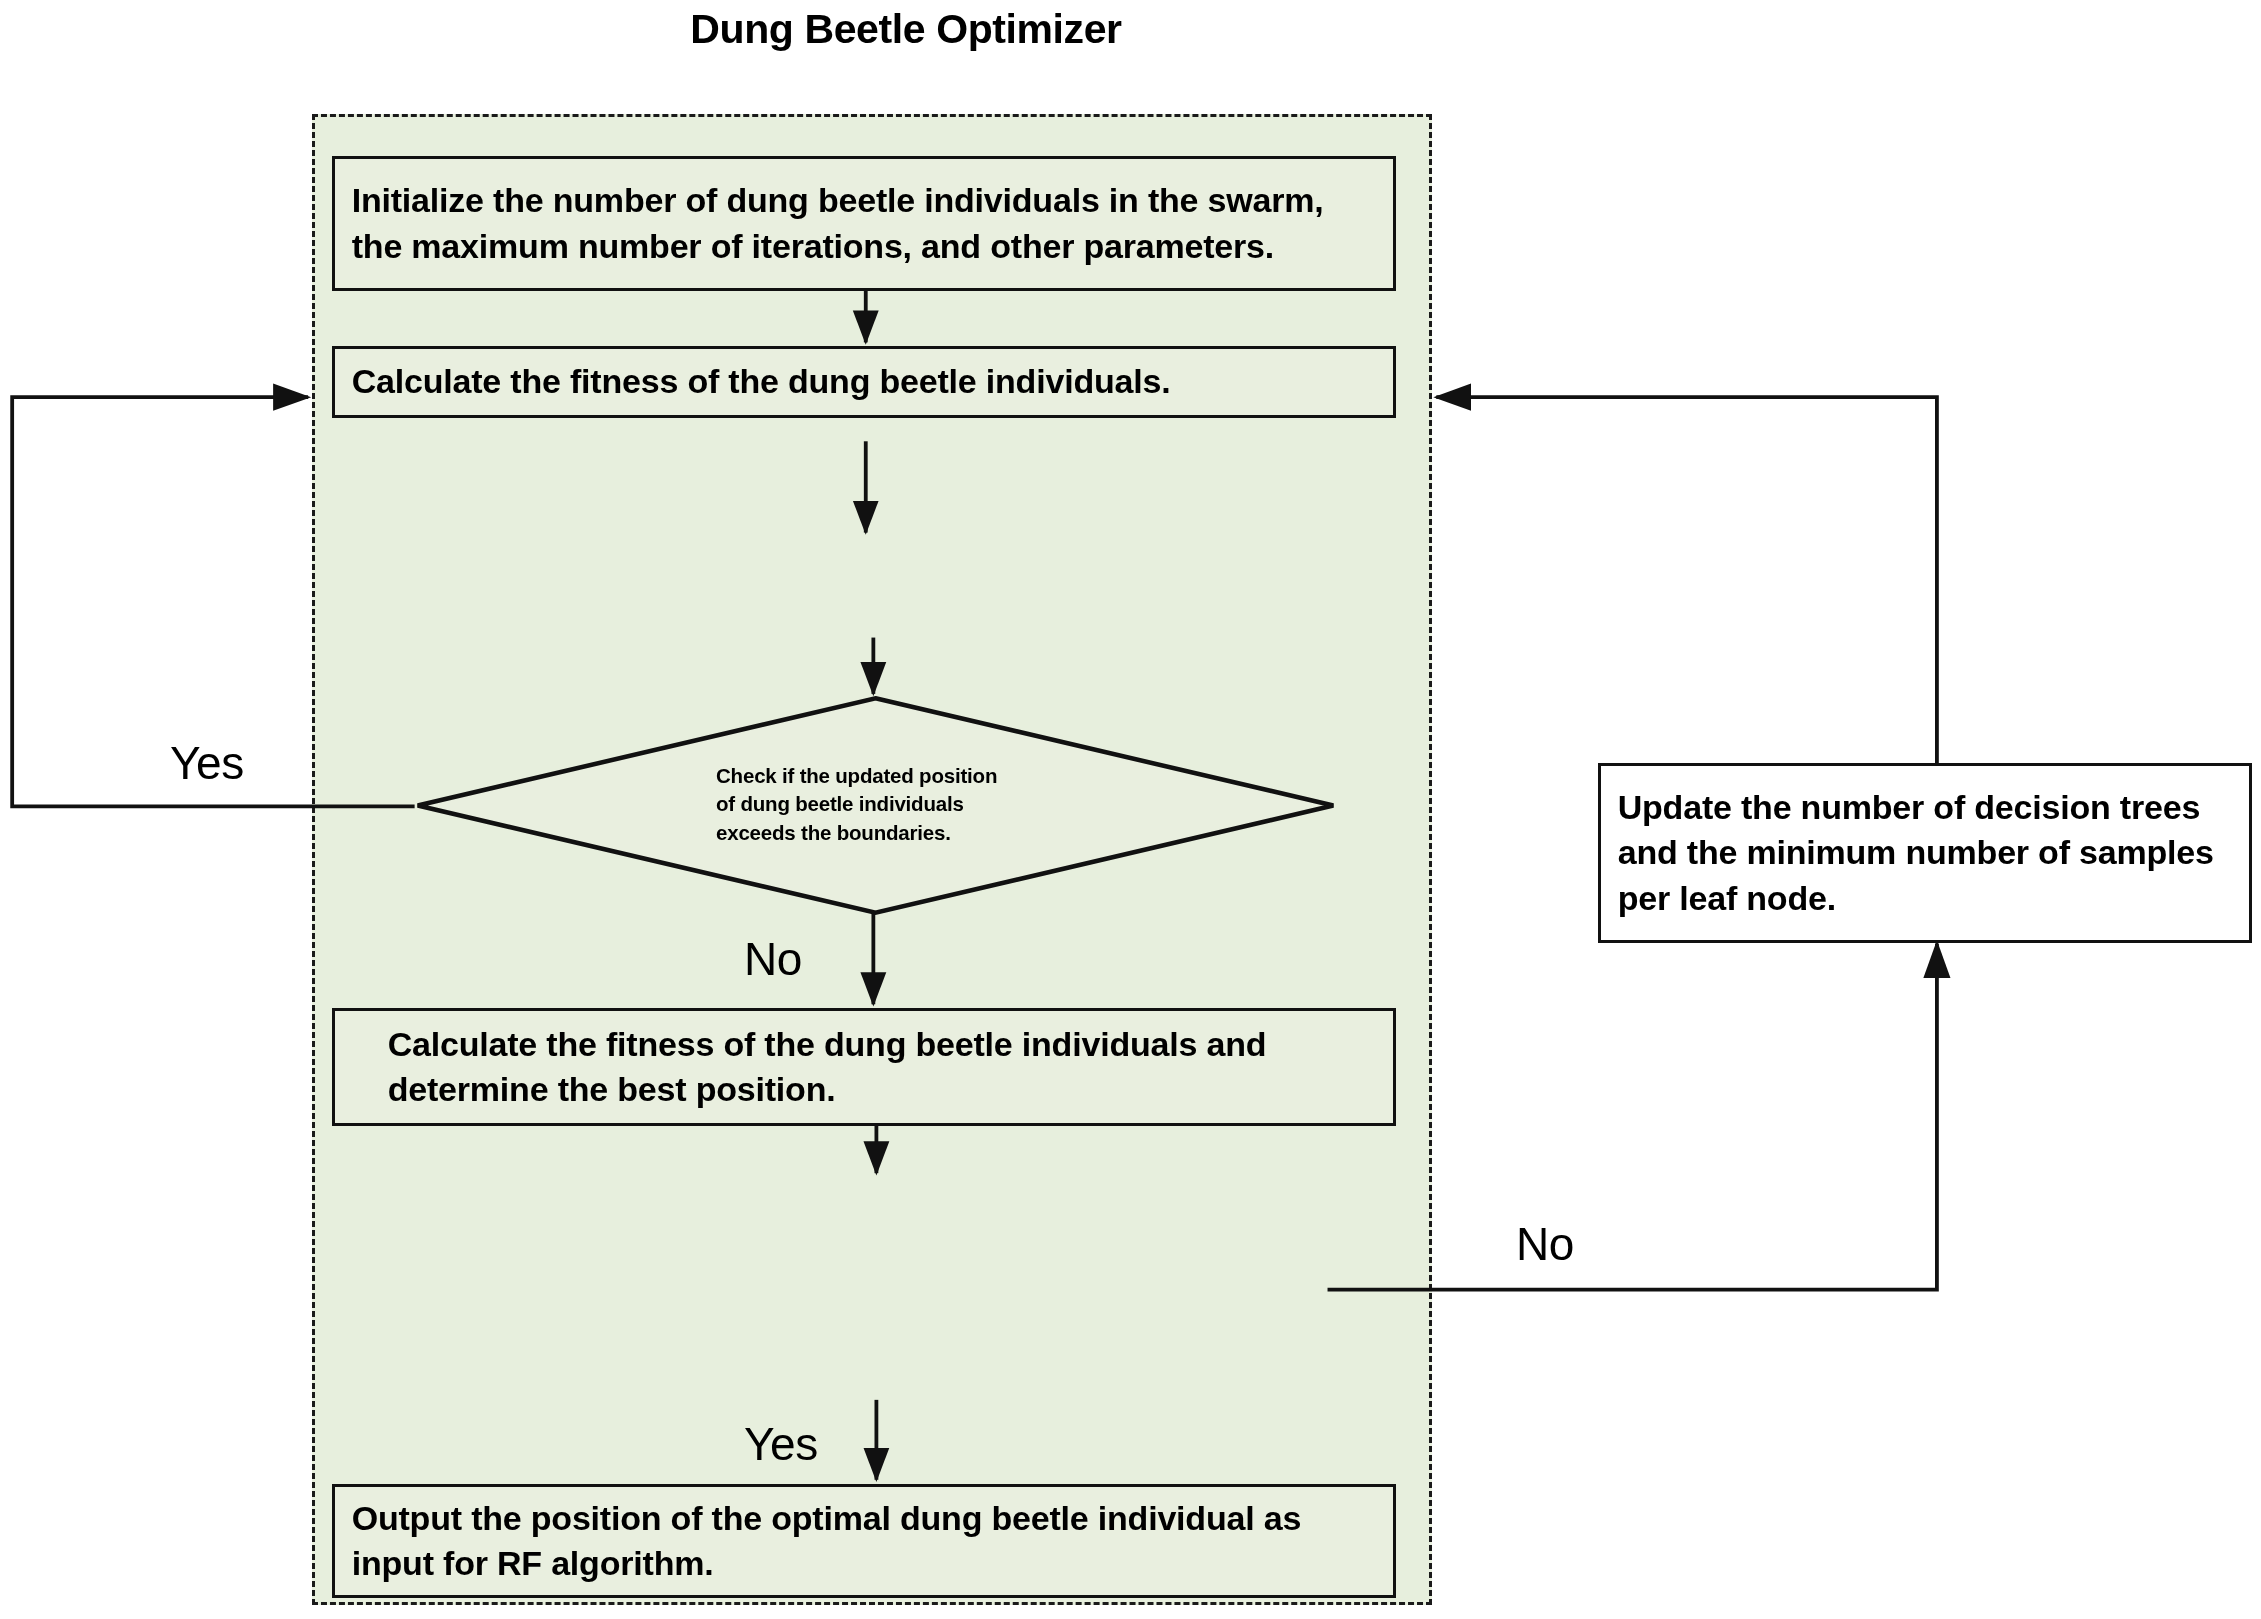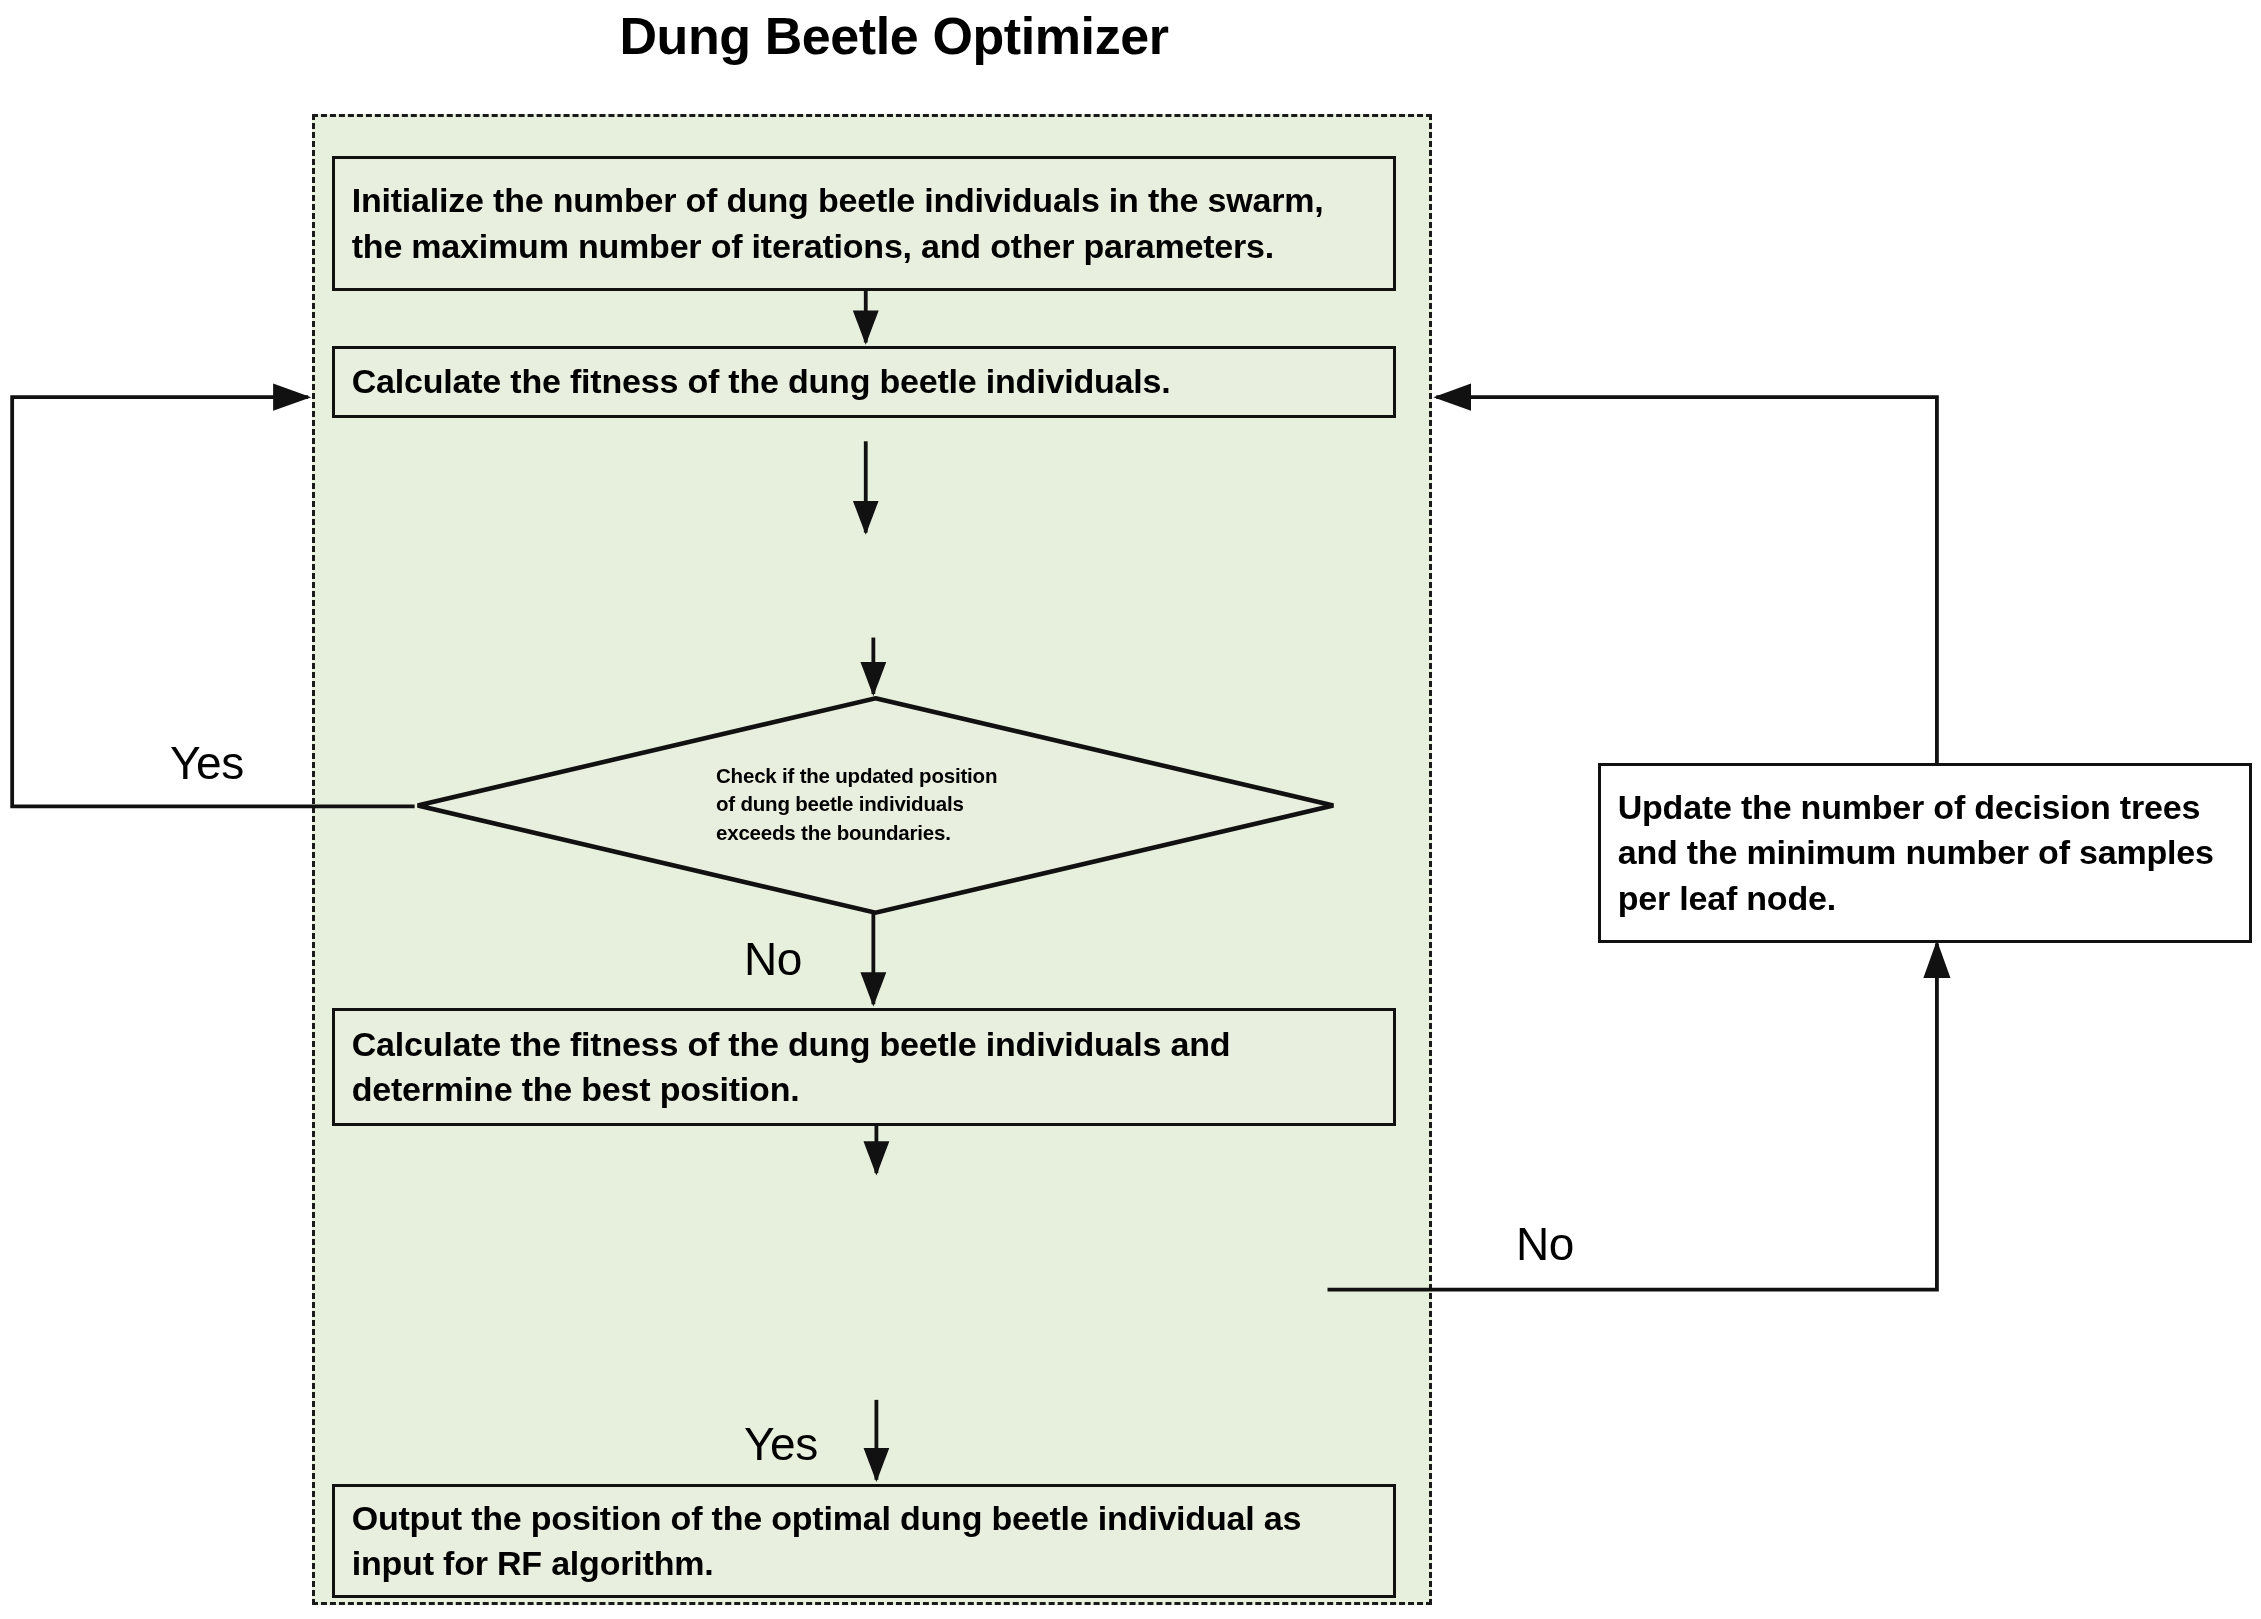--- a/index.html
+++ b/index.html
@@ -12,25 +12,25 @@
   }
   #canvas {
     position: relative;
     width: 2261px;
     height: 1619px;
     background: #ffffff;
     overflow: hidden;
   }
   .title {
     position: absolute;
-    left: 4px;
+    left: 16px;
     top: 6px;
     width: 1780px;
     text-align: center;
-    font-size: 52px;
+    font-size: 41px;
     font-weight: bold;
     color: #000000;
     letter-spacing: -0.4px;
   }
   
   .dashed-region {
     position: absolute;
     left: 312px;
     top: 114px;
     width: 1120px;
@@ -147,21 +147,21 @@
 
   <div class="diamond-wrap" style="left:415px; top:696px; width:921px; height:219px;">
     <svg width="921" height="219" viewBox="0 0 1210 288" xmlns="http://www.w3.org/2000/svg">
       <polygon points="605,3 1207,144 605,285 3,144" fill="#e9efdf" stroke="#111111" stroke-width="6"></polygon>
     </svg>
     <div class="diamond-text" style="left:293px; top:66px; width:396px;">Check if the updated position
 of dung beetle individuals
 exceeds the boundaries.</div>
   </div>
 
-  <div class="proc" style="left:332px; top:1008px; width:1064px; height:118px;">
+  <div class="proc" style="left:332px; top:1008px; width:1064px; height:118px;padding-left:36px;">
     <div class="txt">Calculate the fitness of the dung beetle individuals and determine the best position.</div>
   </div>
 
 
   <div class="proc white" style="left:1598px; top:763px; width:654px; height:180px;">
     <div class="txt">Update the number of decision trees and the minimum number of samples per leaf node.</div>
   </div>
 
   <div class="proc" style="left:332px; top:1484px; width:1064px; height:114px;">
     <div class="txt">Output the position of the optimal dung beetle individual as input for RF algorithm.</div>

